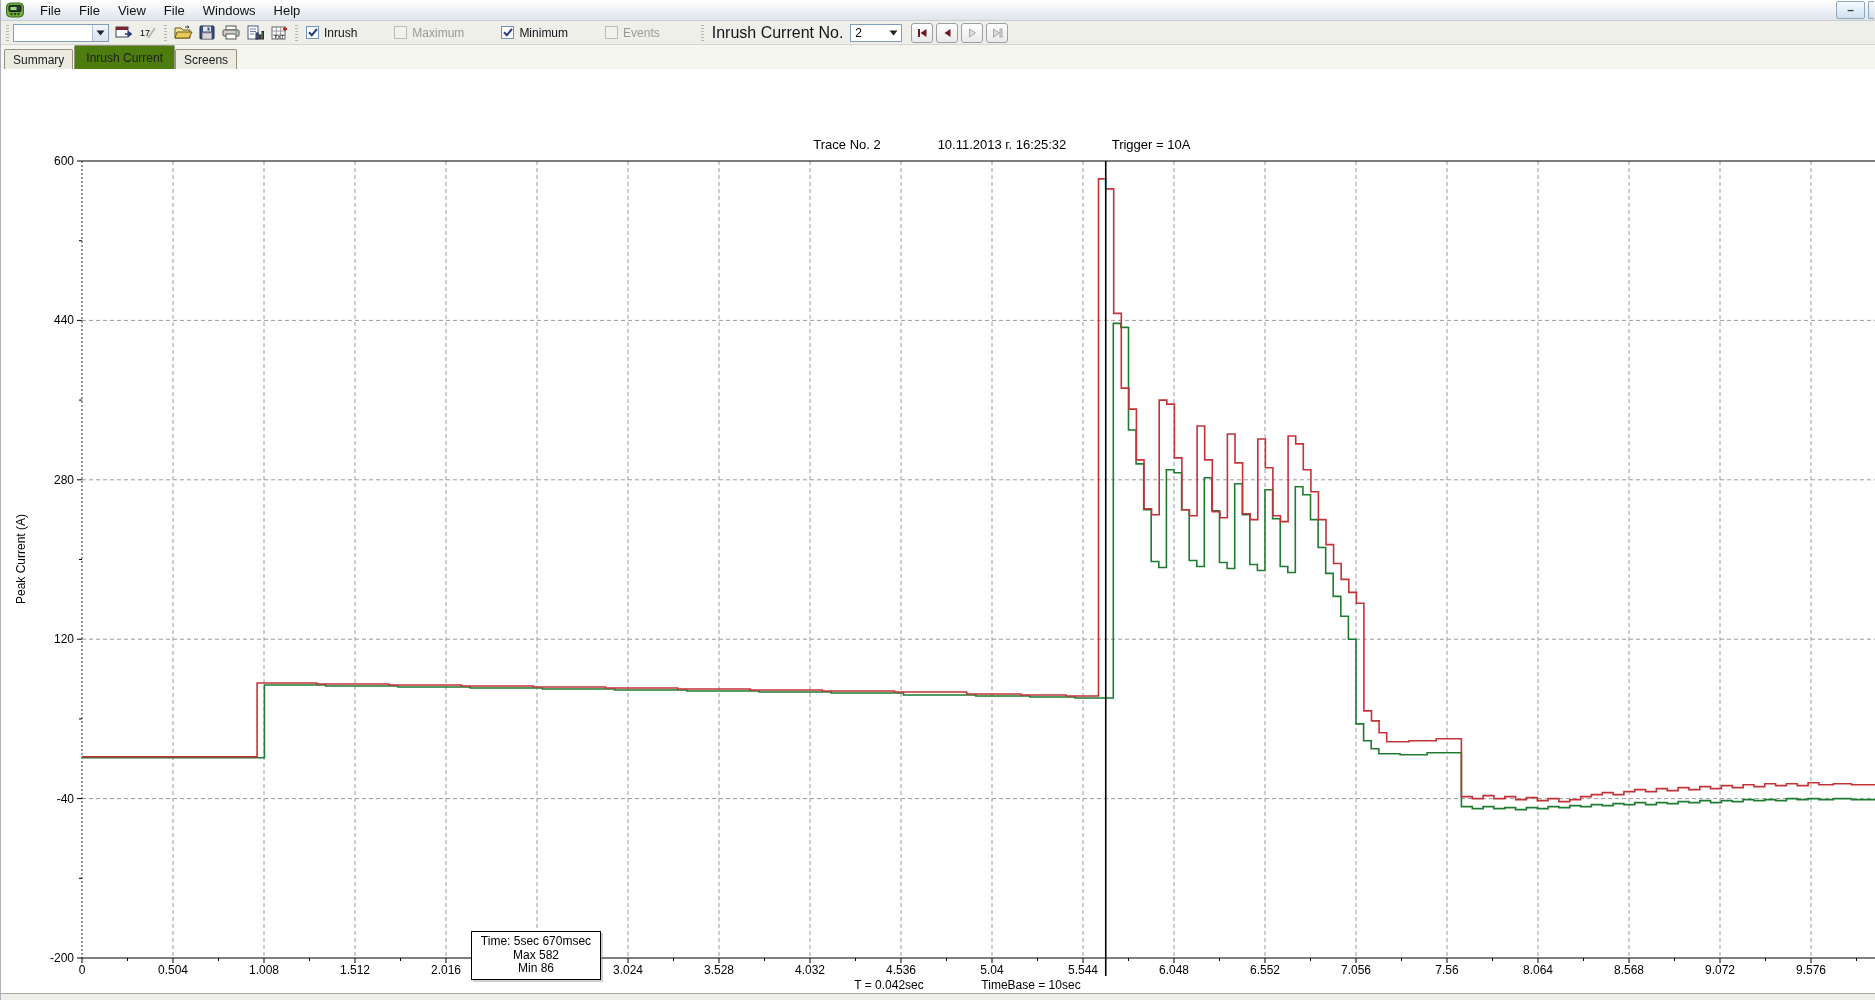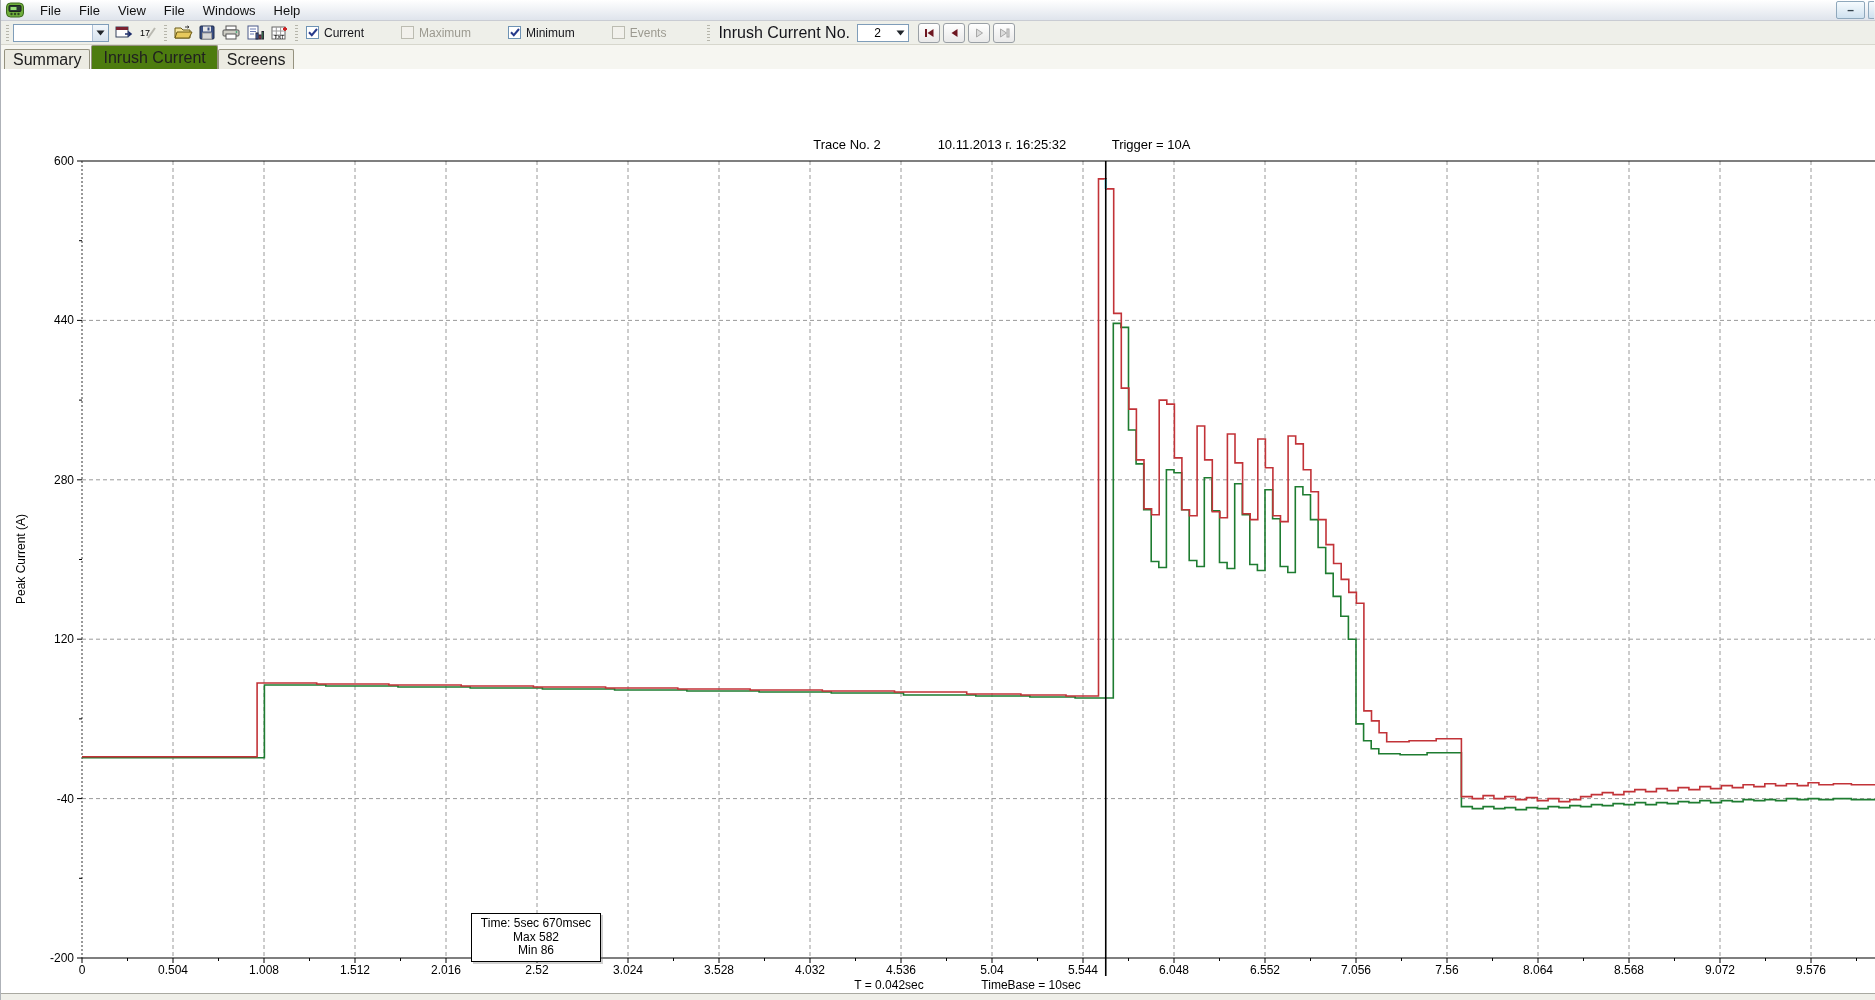--- a/index.html
+++ b/index.html
@@ -21,21 +21,21 @@
     width:27px;height:16px;border:1px solid #8fa8bc;border-radius:2px;
     background:linear-gradient(#f6fbfe,#cfe1ef);
     display:flex;align-items:center;justify-content:center;
     font-size:12px;line-height:10px;color:#34424c;font-weight:bold;
   }
   .partial-btn{width:5px;height:16px;border:1px solid #8fa8bc;border-right:none;
     border-radius:2px 0 0 2px;background:linear-gradient(#f6fbfe,#cfe1ef);}
   
   .toolbar{
     height:23px;background:#eeefe9;border-bottom:1px solid #d7d7cd;
-    display:flex;align-items:center;padding-left:1px;text-align:center;
+    display:flex;align-items:center;padding-left:1px;
   }
   .grip{width:3px;height:16px;margin:0 4px;
     background:repeating-linear-gradient(to bottom,#b6b6ab 0 1px,rgba(0,0,0,0) 1px 3px);}
   .combo{height:18px;background:#fff;border:1px solid #7f9db9;display:flex;align-items:center;box-sizing:border-box;}
   .combo .val{flex:1;font-size:12px;padding-left:4px;white-space:nowrap;}
   .combo .dd{width:15px;height:100%;background:linear-gradient(#f3f7fb,#d7e2ee);
     border-left:1px solid #aebfd4;display:flex;align-items:center;justify-content:center;}
   .combo .dd svg{display:block;}
   .tbtn{width:22px;height:20px;display:flex;align-items:center;justify-content:center;border:1px solid rgba(0,0,0,0);border-radius:2px;}
   .check-group{display:flex;align-items:center;margin-right:37px;}
@@ -43,30 +43,30 @@
       margin-right:5px;display:flex;align-items:center;justify-content:center;}
   .cb.disabled{background:#f2f1ec;border-color:#bcbcb1;}
   .cb-label{font-size:12px;color:#14141a;white-space:nowrap;}
   .cb-label.disabled{color:#9c9a90;}
   .inrush-label{font-size:16px;color:#14141a;margin:0 7px 0 4px;white-space:nowrap;}
   .nav-btn{width:20px;height:18px;margin-left:3px;border:1px solid #9aa0a6;border-radius:3px;
     background:linear-gradient(#ffffff,#e9e9e9);display:flex;align-items:center;justify-content:center;}
   
   .tabbar{height:24px;background:#f6f6f1;display:flex;align-items:flex-end;padding-left:3px;}
   .tab{
-    height:19px;display:flex;align-items:center;padding:0 8px;font-size:16px;color:#202020;
+    height:19px;display:flex;align-items:center;padding:0 8px;font-size:12px;color:#202020;
     background:#ecebe2;border:1px solid #95927f;border-bottom:none;border-radius:2px 2px 0 0;margin-right:2px;
   }
   .tab.active{height:23px;background:#4d7c0f;z-index:2;position:relative;margin-left:-1px;margin-right:0;padding:0 11px;}
   
   .chart-area{position:relative;width:1875px;height:924px;background:#fff;}
   .chart-area svg{position:absolute;left:0;top:0;}
   text{font-family:"Liberation Sans",sans-serif;fill:#000;}
   .tooltip{
-    position:absolute;left:470px;top:844px;width:124px;padding:3px 2px;
+    position:absolute;left:470px;top:862px;width:124px;padding:3px 2px;
     background:#fff;border:1px solid #000;box-shadow:2px 2px 0 rgba(120,120,120,.35);
     font-size:12px;line-height:13.5px;text-align:center;color:#000;z-index:5;
   }
   
   .bottom-strip{height:8px;background:#efefe9;border-top:1px solid #a9a9a1;box-sizing:border-box;}
 </style>
 </head>
 <body>
 
 <div class="menubar">
@@ -168,21 +168,21 @@
 
   <div class="grip" style="margin-right:8px;"></div>
 
   <div id="toolbar-checks" style="display:flex;align-items:center;">
       <div class="check-group">
         <span class="cb">
           <svg width="10" height="9" viewBox="0 0 10 9">
             <path d="M1 4.2 L3.8 7.2 L9 1" stroke="#273a8c" stroke-width="2" fill="none"></path>
           </svg>
         </span>
-        <span class="cb-label">Current</span>
+        <span class="cb-label">Inrush</span>
       </div>
       <div class="check-group">
         <span class="cb disabled"></span>
         <span class="cb-label disabled">Maximum</span>
       </div>
       <div class="check-group">
         <span class="cb">
           <svg width="10" height="9" viewBox="0 0 10 9">
             <path d="M1 4.2 L3.8 7.2 L9 1" stroke="#273a8c" stroke-width="2" fill="none"></path>
           </svg>

